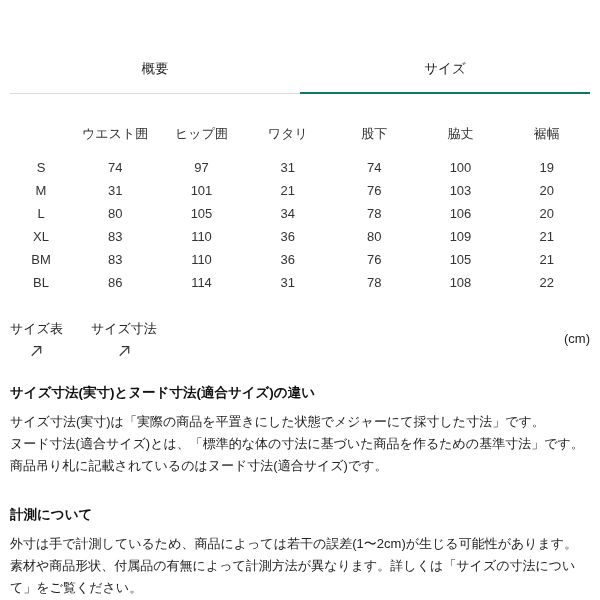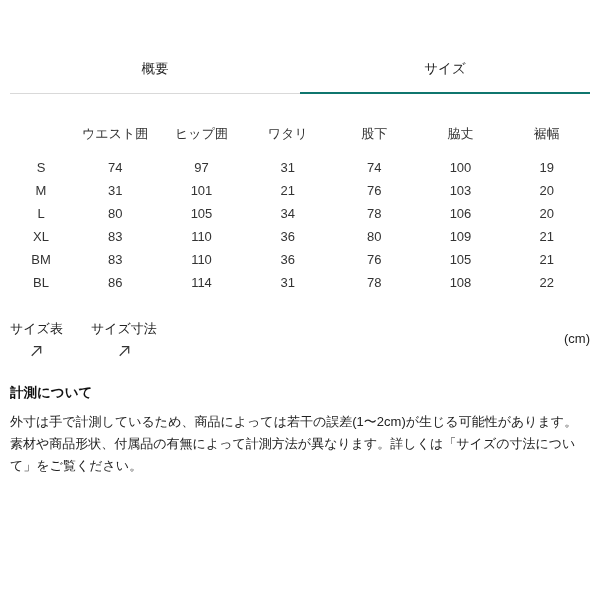--- a/index.html
+++ b/index.html
@@ -169,20 +169,26 @@
       <span>
         <svg width="12" height="12" viewBox="0 0 14 14" fill="none">
           <path d="M2 12.5 L12 2.5" stroke="#333333" stroke-width="1.4"></path>
           <path d="M4.5 2 H12.5 V10" stroke="#333333" stroke-width="1.4"></path>
         </svg>
       </span>
     </span>
     <span class="unit">(cm)</span>
   </div>
 
+  <div class="section">
+    <h3 class="section-heading">サイズ寸法(実寸)とヌード寸法(適合サイズ)の違い</h3>
+    <p>サイズ寸法(実寸)は「実際の商品を平置きにした状態でメジャーにて採寸した寸法」です。</p>
+    <p>ヌード寸法(適合サイズ)とは、「標準的な体の寸法に基づいた商品を作るための基準寸法」です。</p>
+    <p>商品吊り札に記載されているのはヌード寸法(適合サイズ)です。</p>
+  </div>
 
   <div class="section">
     <h3 class="section-heading">計測について</h3>
     <p>外寸は手で計測しているため、商品によっては若干の誤差(1〜2cm)が生じる可能性があります。</p>
     <p>素材や商品形状、付属品の有無によって計測方法が異なります。詳しくは「サイズの寸法について」をご覧ください。</p>
   </div>
 
 </div>
 
 </body></html>

